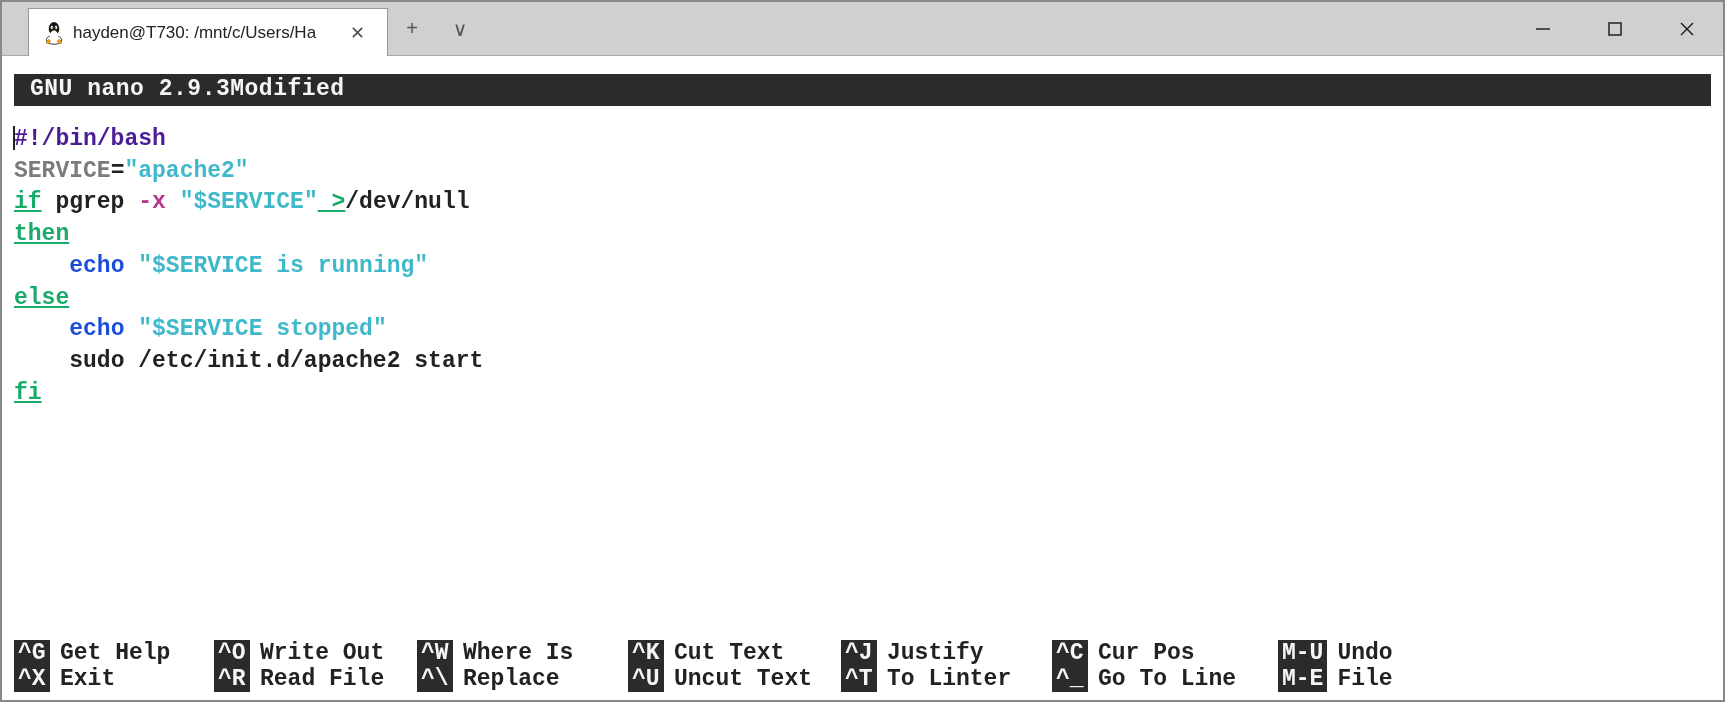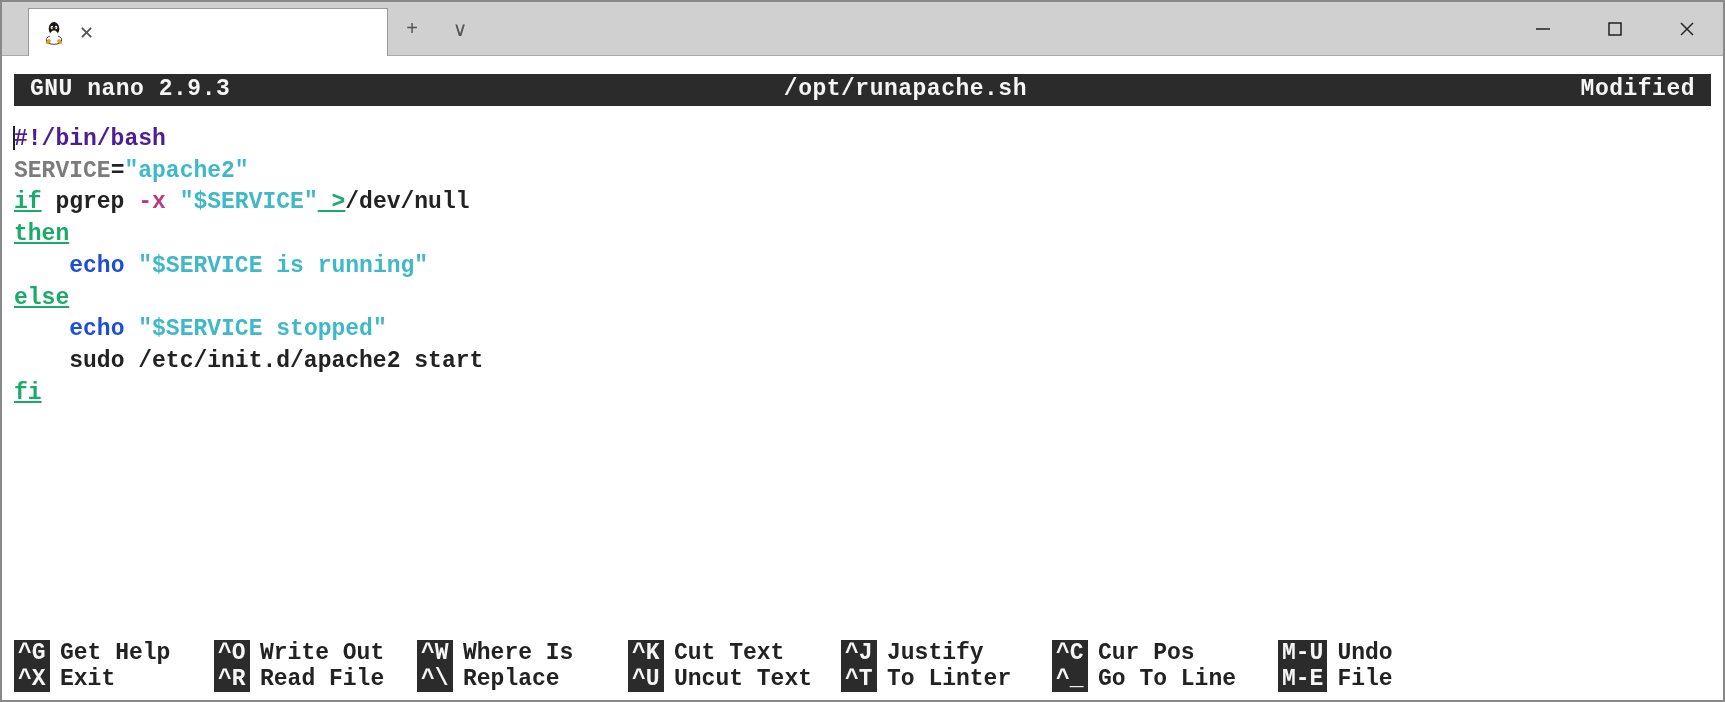--- a/index.html
+++ b/index.html
@@ -155,20 +155,21 @@
         <ellipse cx="12" cy="17" rx="5" ry="6" fill="#fff"></ellipse>
         <ellipse cx="9.6" cy="7.5" rx="1.5" ry="2" fill="#fff"></ellipse>
         <ellipse cx="14.4" cy="7.5" rx="1.5" ry="2" fill="#fff"></ellipse>
         <circle cx="10" cy="8" r="0.8" fill="#000"></circle>
         <circle cx="14" cy="8" r="0.8" fill="#000"></circle>
         <path d="M9 10 Q12 13 15 10 Q12 11.5 9 10 Z" fill="#f4a400"></path>
         <path d="M4 23 Q6 20 8 23 Q7 27 3 26 Z" fill="#f4a400" stroke="#a86b00" stroke-width="0.6"></path>
         <path d="M20 23 Q18 20 16 23 Q17 27 21 26 Z" fill="#f4a400" stroke="#a86b00" stroke-width="0.6"></path>
       </svg>
     </span>
+    <span class="tab-title">hayden@T730: /mnt/c/Users/Ha</span>
     <span class="tab-close">✕</span>
   </div>
   <div class="tabstrip-btn">
     <span>+</span>
   </div>
   <div class="tabstrip-btn">
     <span>∨</span>
   </div>
   <div class="window-controls">
     <div class="wctl">
@@ -186,21 +187,20 @@
           <line x1="3" y1="3" x2="15" y2="15" stroke="#222" stroke-width="1.5"></line>
           <line x1="15" y1="3" x2="3" y2="15" stroke="#222" stroke-width="1.5"></line>
         </svg>
     </div>
   </div>
 </div>
 
 <div class="terminal">
   <div class="nano-header">
     <span class="left">GNU nano 2.9.3</span>
-    <span class="center">/opt/runapache.sh</span>
     <span class="right">Modified</span>
   </div>
 
   <div class="editor"><div class="cursor-line"><span class="sh-comment">#!/bin/bash</span></div><div><span class="sh-var">SERVICE</span><span class="sh-eq">=</span><span class="sh-str">"apache2"</span></div><div><span class="sh-kw">if</span><span class="sh-plain"> pgrep </span><span class="sh-flag">-x</span><span class="sh-plain"> </span><span class="sh-str">"$SERVICE"</span><span class="sh-kw"> &gt;</span><span class="sh-plain">/dev/null</span></div><div><span class="sh-kw">then</span></div><div><span class="sh-plain">    </span><span class="sh-cmd">echo</span><span class="sh-plain"> </span><span class="sh-str">"$SERVICE is running"</span></div><div><span class="sh-kw">else</span></div><div><span class="sh-plain">    </span><span class="sh-cmd">echo</span><span class="sh-plain"> </span><span class="sh-str">"$SERVICE stopped"</span></div><div><span class="sh-plain">    </span><span class="sh-plain">sudo /etc/init.d/apache2 start</span></div><div><span class="sh-kw">fi</span></div></div>
 
   <div class="nano-footer">
     <div class="footer-row">
       <div class="footer-cell fc-0">
           <span class="shortcut-key">^G</span>
           <span>Get Help</span>

